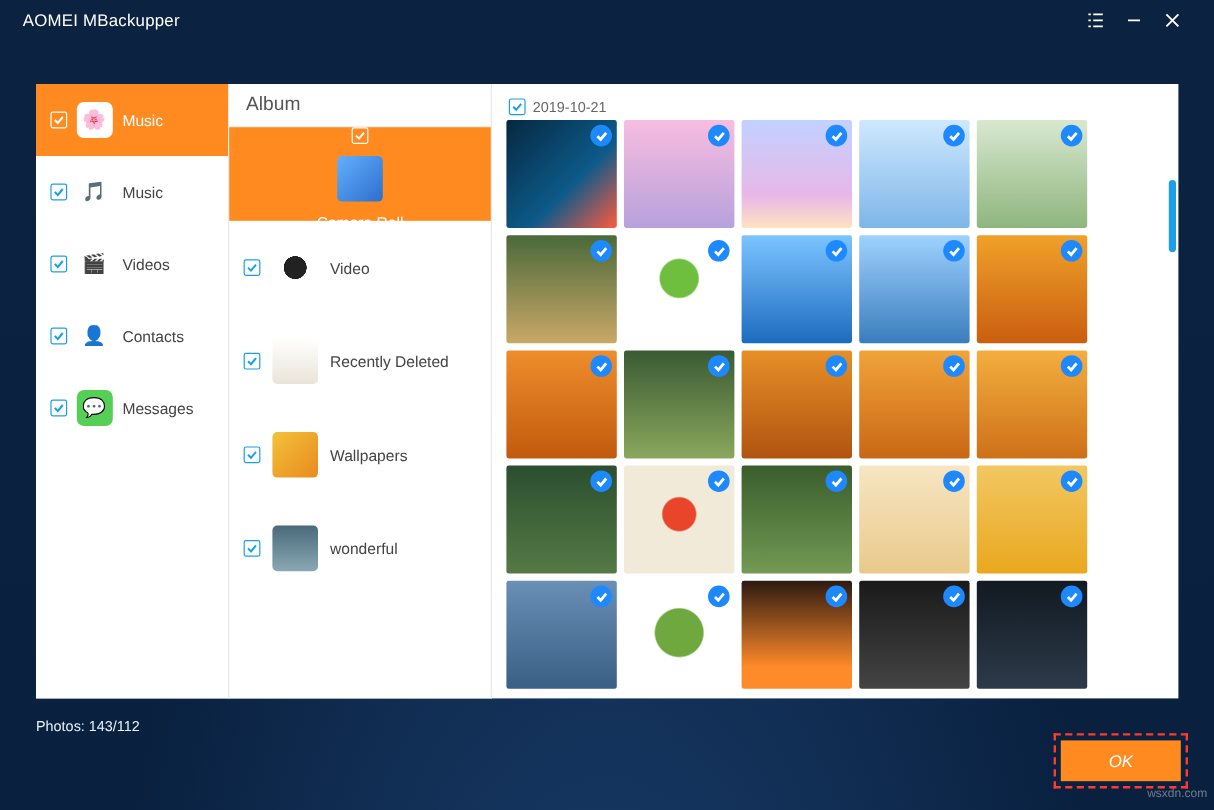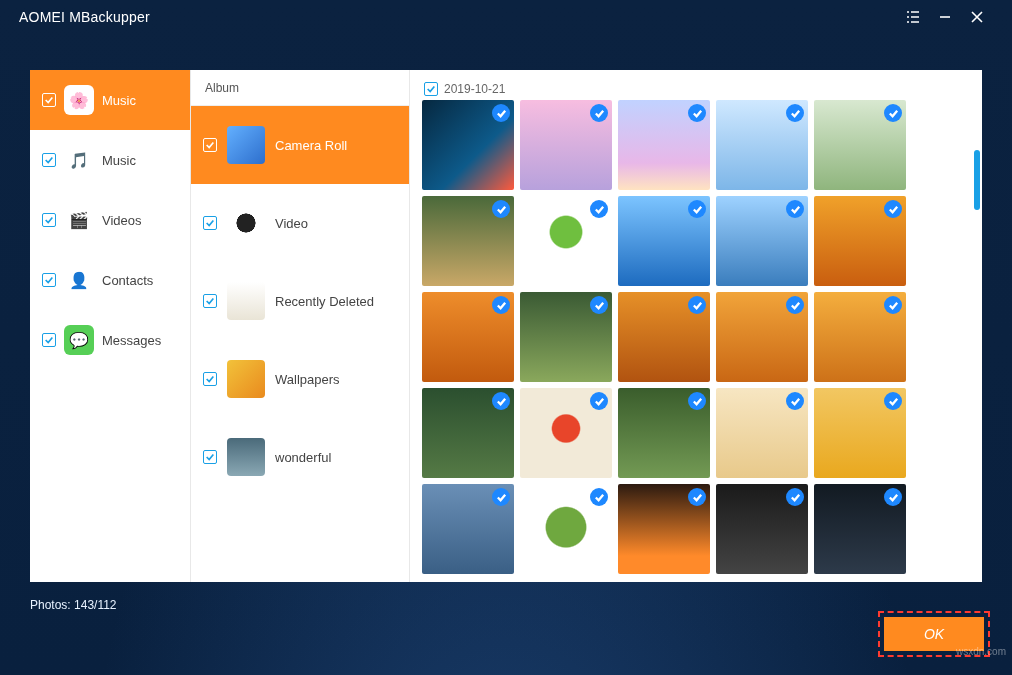--- a/index.html
+++ b/index.html
@@ -13,36 +13,36 @@
 .titlebar .tbtn svg { stroke:#fff; stroke-width:1.6; fill:none; }
 .content { position:absolute; left:30px; top:70px; width:952px; height:512px; background:#fff; display:flex; }
 .sidebar { width:160px; background:#fff; }
 .cat { height:60px; display:flex; align-items:center; gap:8px; padding-left:12px; cursor:pointer; font-size:13px; color:#444; }
 .cat.active { background:#ff8a1f; color:#fff; }
 .chk { width:14px; height:14px; border:1.5px solid #19a0e6; border-radius:2px; display:flex; align-items:center; justify-content:center; flex-shrink:0; }
 .cat.active .chk { border-color:#fff; }
 .chk svg { width:10px; height:10px; }
 .cat-icon { width:30px; height:30px; border-radius:6px; display:flex; align-items:center; justify-content:center; font-size:16px; flex-shrink:0; }
 .albumcol { width:220px; background:#fff; border-left:1px solid #e8e8e8; border-right:1px solid #e8e8e8; display:flex; flex-direction:column;}
-.albumhdr { height:36px; display:flex; align-items:center; padding-left:14px; font-size:12px; color:#555; border-bottom:1px solid #eee; }
+.albumhdr { height:36px; display:flex; align-items:center; padding-left:14px; font-size:16px; color:#555; border-bottom:1px solid #eee; }
 .album { height:78px; display:flex; align-items:center; gap:10px; padding:0 12px; cursor:pointer; font-size:13px; color:#444; }
-.album.active { background:#ff8a1f; color:#fff; }
+.album.active { background:#ff8a1f; color:#fff;flex-direction:column; }
 .album.active .chk { border-color:#fff; }
 .album-thumb { width:38px; height:38px; border-radius:4px; background:#eee; flex-shrink:0; }
 .gallery { flex:1; padding:8px 12px 0 12px; overflow:hidden; position:relative; }
 .datehdr { display:flex; align-items:flex-end; gap:6px; font-size:12px; color:#666; margin:4px 0 4px 2px; }
 .grid { display:grid; grid-template-columns: repeat(5, 92px); gap:6px; }
 .photo { width:92px; height:90px; position:relative; border-radius:2px; background:#ccc; cursor:pointer; overflow:hidden;}
 .badge { position:absolute; top:4px; right:4px; width:18px; height:18px; border-radius:50%; background:#1e88ff; display:flex; align-items:center; justify-content:center; }
 .badge svg { width:11px; height:11px; stroke:#fff; stroke-width:2.5; fill:none; }
 .scrolltrack { position:absolute; right:2px; top:80px; width:6px; height:60px; background:#19a0e6; border-radius:3px; }
 .status { position:absolute; left:30px; top:598px; font-size:12px; color:#e8f2ff; }
 .okwrap { position:absolute; right:22px; bottom:18px; padding:4px; border:2px dashed #ff3a2f; }
 .okbtn { width:100px; height:34px; background:#ff8a1f; color:#fff; border:none; font-size:14px; cursor:pointer;font-style:italic; }
-.watermark { position:absolute; right:6px; bottom:18px; font-size:10px; color:rgba(255,255,255,.4); }
+.watermark { position:absolute; right:6px; bottom:8px; font-size:10px; color:rgba(255,255,255,.4); }
 </style>
 </head>
 <body>
 
 <div class="titlebar">
   <span class="title">AOMEI MBackupper</span>
   <span class="spacer"></span>
   <span class="tbtn">
       <svg width="16" height="16">
         <path d="M2 3h2M6 3h8M2 8h2M6 8h8M2 13h2M6 13h8"></path>

